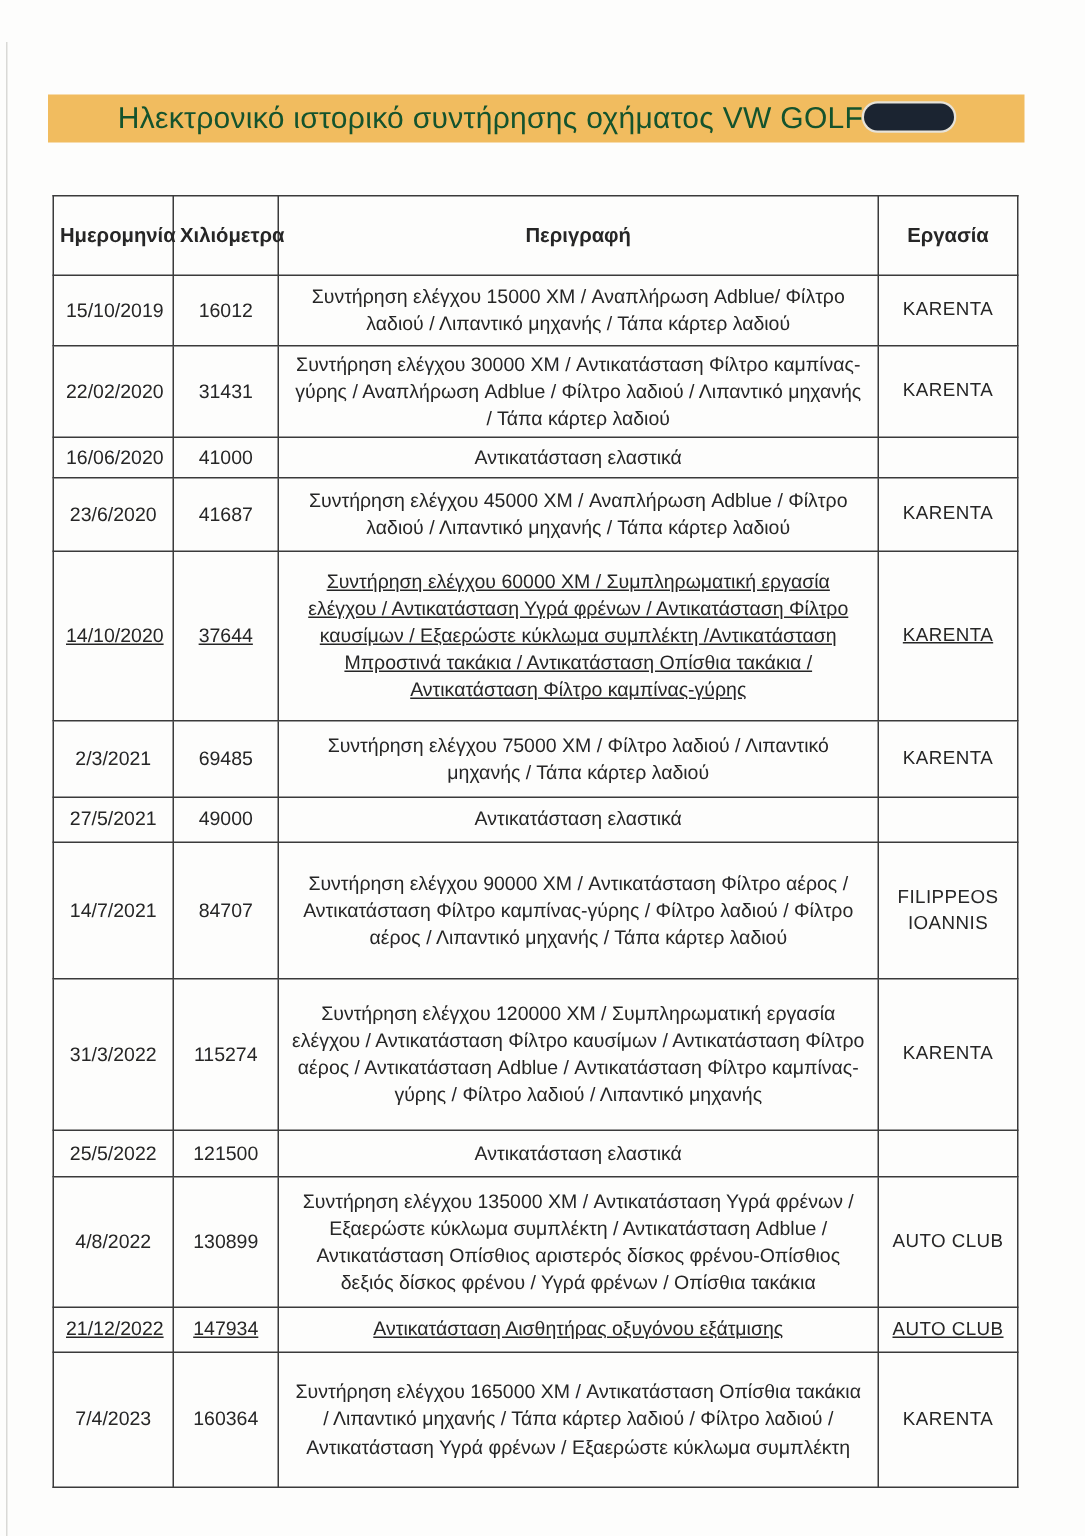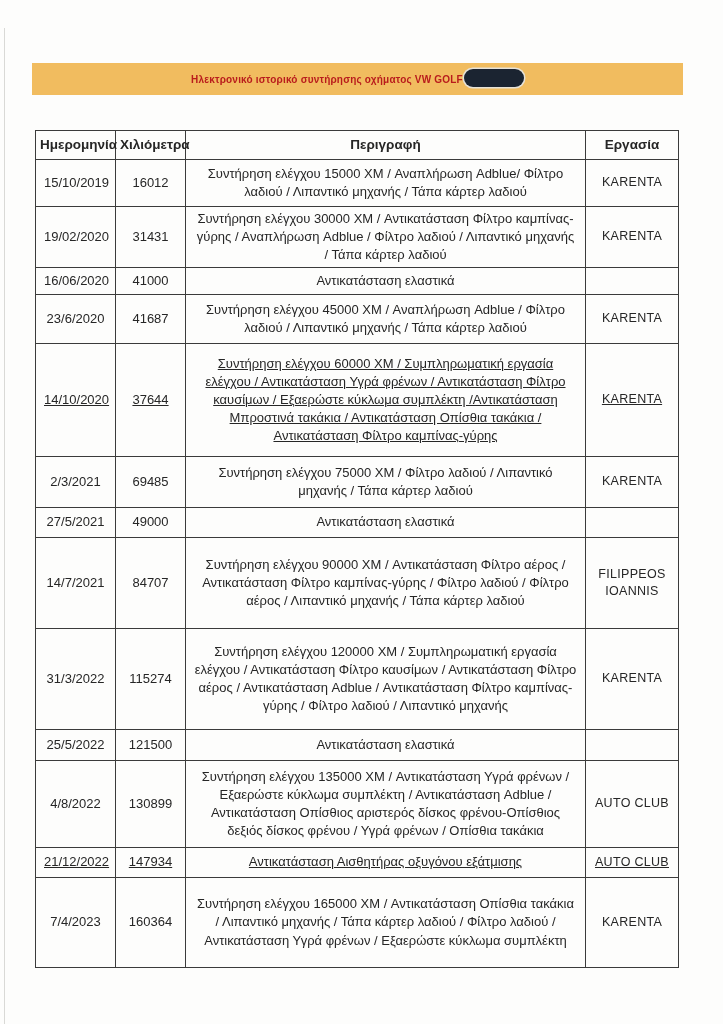--- a/index.html
+++ b/index.html
@@ -13,40 +13,40 @@
   }
   .scan-line{
     position:absolute;left:4px;top:28px;bottom:0;width:1px;
     background:#d9d9d6;
   }
   .title-bar{
     position:absolute;left:32px;top:63px;width:651px;height:32px;
     display:flex;align-items:center;justify-content:center;
   }
   .title-text{
-    font-size:10px;font-weight:bold;color:#b91c1c;
+    font-size:20px;font-weight:normal;color:#14532d;
     letter-spacing:.2px;white-space:nowrap;
   }
   .redaction{
     display:inline-block;width:60px;height:18px;
     border-radius:9px;vertical-align:middle;
     margin-left:1px;margin-top:-2px;
     box-shadow:0 0 0 1.5px #e6e2d8;
   }
   table{
     position:absolute;left:35px;top:130px;
     width:643px;border-collapse:collapse;table-layout:fixed;
   }
   th,td{
     border:1.5px solid #3b3b3b;
     text-align:center;vertical-align:middle;
     padding:2px 8px;
     font-size:13px;line-height:1.4;
   }
-  th{font-size:13.5px;font-weight:bold;height:24px;padding:2px 4px;}
+  th{font-size:13.5px;font-weight:bold;height:24px;padding:14px 4px;}
   col.c-date{width:80px;}
   col.c-km{width:70px;}
   col.c-desc{width:400px;}
   col.c-work{width:93px;}
   tbody td:nth-child(4){font-size:12.5px;letter-spacing:.3px;}
   tbody tr:nth-child(1) td{height:42px;}
   tbody tr:nth-child(2) td{height:56px;}
   tbody tr:nth-child(3) td{height:22px;}
   tbody tr:nth-child(4) td{height:44px;}
   tbody tr:nth-child(5) td{height:108px;text-decoration:underline;}
@@ -86,21 +86,21 @@
     </tr>
   </thead>
   <tbody>
       <tr>
         <td>15/10/2019</td>
         <td>16012</td>
         <td>Συντήρηση ελέγχου 15000 XM / Αναπλήρωση Adblue/ Φίλτρο λαδιού / Λιπαντικό μηχανής / Τάπα κάρτερ λαδιού</td>
         <td>KARENTA</td>
       </tr>
       <tr>
-        <td>19/02/2020</td>
+        <td>22/02/2020</td>
         <td>31431</td>
         <td>Συντήρηση ελέγχου 30000 XM / Αντικατάσταση Φίλτρο καμπίνας-γύρης / Αναπλήρωση Adblue / Φίλτρο λαδιού / Λιπαντικό μηχανής / Τάπα κάρτερ λαδιού</td>
         <td>KARENTA</td>
       </tr>
       <tr>
         <td>16/06/2020</td>
         <td>41000</td>
         <td>Αντικατάσταση ελαστικά</td>
         <td></td>
       </tr>

